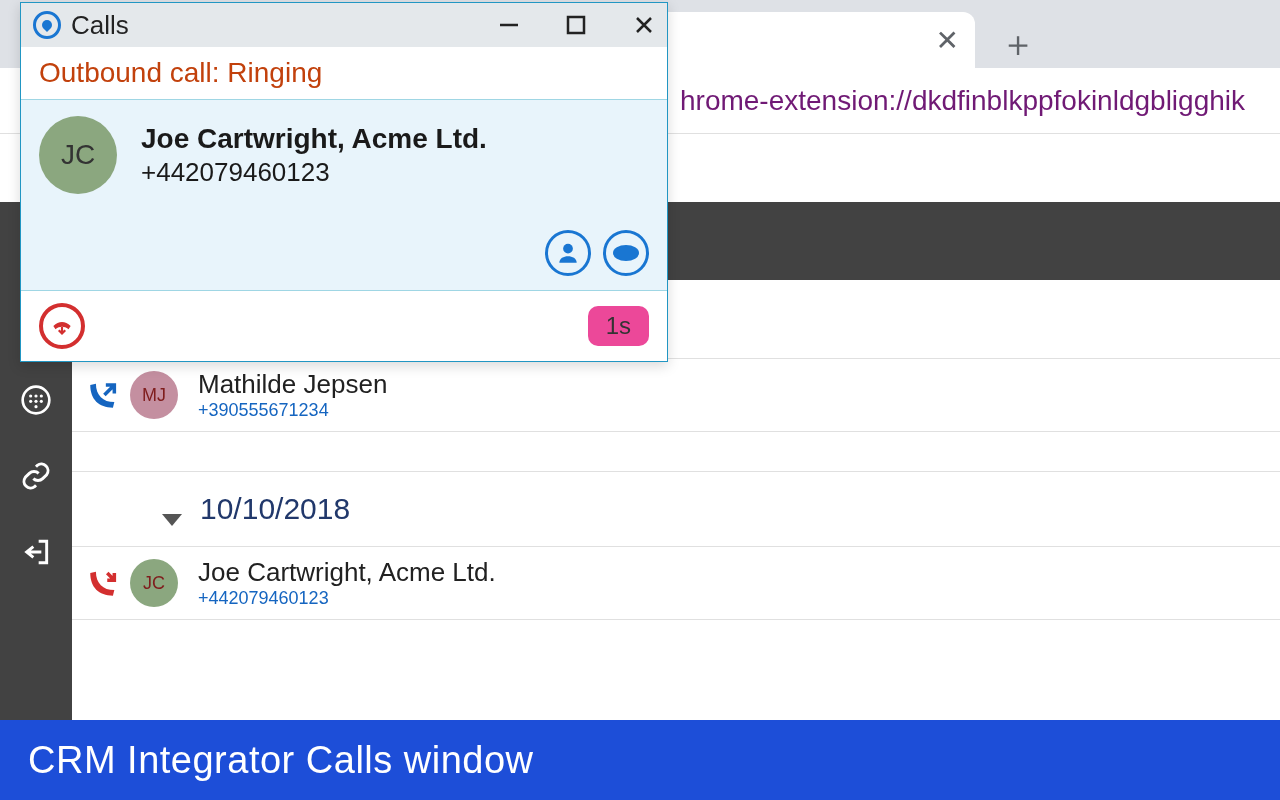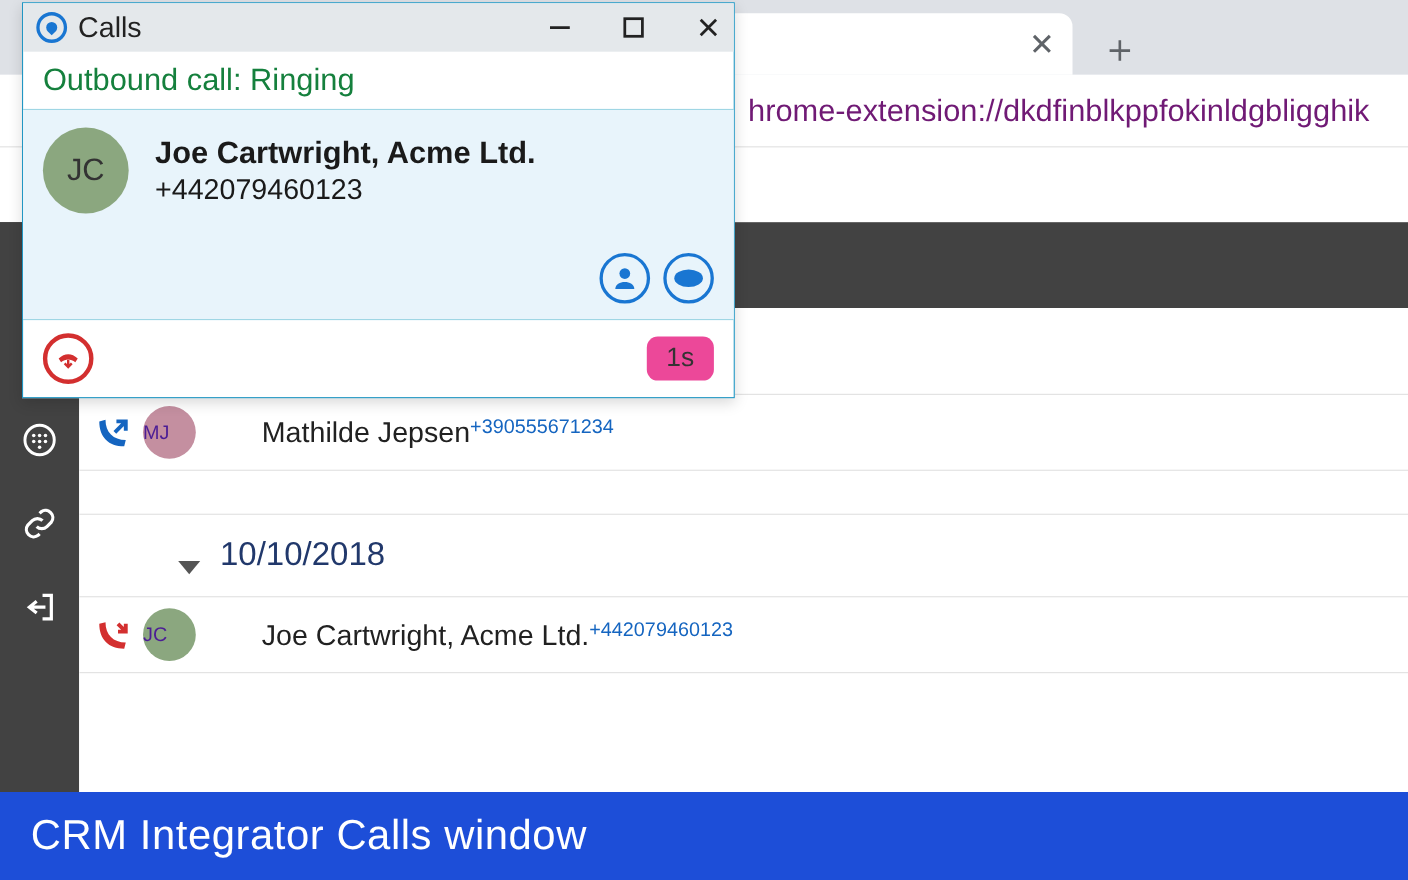--- a/index.html
+++ b/index.html
@@ -22,37 +22,37 @@
   
   .sidebar { position:absolute; top:202px; left:0; width:72px; bottom:80px; background:#424242; display:flex; flex-direction:column; align-items:center; padding-top:28px; gap:40px; }
   .sidebar .sbicon { width:36px; height:36px; color:#fff; display:flex; align-items:center; justify-content:center; cursor:pointer; }
   .sidebar svg { width:32px; height:32px; }
 
   
   .history { position:absolute; top:280px; left:72px; right:0; bottom:80px; background:#fff; overflow:hidden; }
   .row { position:relative; display:flex; align-items:center; padding:10px 0 10px 14px; border-bottom:1px solid #e0e0e0; }
   .row .dir { width:34px; height:34px; color:#d32f2f; margin-right:10px; }
   .row .dir.out { color:#1565c0; }
-  .row .avatar { width:48px; height:48px; border-radius:50%; display:flex; align-items:center; font-weight:500; font-size:18px; color:#4c1d95; margin-right:20px; }
-  .row .txt { display:flex; flex-direction:row;margin-left:40px; }
+  .row .avatar { width:48px; height:48px; border-radius:50%; display:flex; align-items:center; justify-content:center; font-weight:500; font-size:18px; color:#7f1d1d; margin-right:20px; }
+  .row .txt { display:flex; flex-direction:column; }
   .row .name { font-size:26px; color:#212121; }
   .row .num { font-size:18px; color:#1565c0; }
   .daterow { display:flex; align-items:flex-end; padding:20px 0 20px 90px; border-top:1px solid #e0e0e0; border-bottom:1px solid #e0e0e0; gap:18px;margin-top:39px; }
   .daterow .caret { width:0; height:0; border-left:10px solid transparent; border-right:10px solid transparent; border-top:12px solid #555; }
   .daterow .date { font-size:30px; color:#21386b; font-weight:500; }
 
   
   .callswin { position:absolute; top:2px; left:20px; width:648px; background:#fff; border:1px solid #2196c3; box-shadow:0 4px 12px rgba(0,0,0,0.15); z-index:10; }
   .callswin .titlebar { height:44px; background:#e4e8eb; display:flex; align-items:center; padding:0 12px; }
   .callswin .titlebar .appicon { width:28px; height:28px; border:3px solid #1976d2; border-radius:50%; margin-right:10px; display:flex; align-items:center; justify-content:center; }
   .callswin .titlebar .appicon::after { content:""; width:10px; height:10px; background:#1976d2; border-radius:50% 50% 50% 0; transform:rotate(-45deg); }
   .callswin .titlebar .title { font-size:26px; color:#222; }
   .callswin .titlebar .winbtns { margin-left:auto; display:flex; gap:46px; }
   .callswin .titlebar .winbtns span { width:22px; height:22px; display:flex; align-items:center; justify-content:center; cursor:pointer; }
-  .callswin .status { padding:10px 18px; font-size:28px; color:#15803d; border-bottom:1px solid #9fd6e4; }
+  .callswin .status { padding:10px 18px; font-size:28px; color:#c2410c; border-bottom:1px solid #9fd6e4; }
   .callswin .caller { background:#e8f4fb; padding:16px 18px 14px 18px; border-bottom:1px solid #9fd6e4; position:relative; }
   .callswin .caller .top { display:flex; align-items:center; gap:24px; }
   .callswin .caller .av { width:78px; height:78px; border-radius:50%; background:#8ba77f; display:flex; align-items:center; justify-content:center; font-size:28px; color:#333; }
   .callswin .caller .ct .cn { font-size:28px; font-weight:600; color:#1a1a1a; }
   .callswin .caller .ct .cp { font-size:26px; color:#1a1a1a; margin-top:2px; }
   .callswin .caller .actions { display:flex; justify-content:flex-end; gap:12px; margin-top:36px; }
   .callswin .caller .actions .abtn { width:46px; height:46px; border:3px solid #1976d2; border-radius:50%; display:flex; align-items:center; justify-content:center; cursor:pointer; color:#1976d2; }
   .callswin .footer { display:flex; align-items:center; padding:12px 18px; gap:14px; }
   .callswin .footer .hang { width:46px; height:46px; border:4px solid #d32f2f; border-radius:50%; display:flex; align-items:center; justify-content:center; cursor:pointer; }
   .callswin .footer .hang svg { width:26px; height:26px; }

